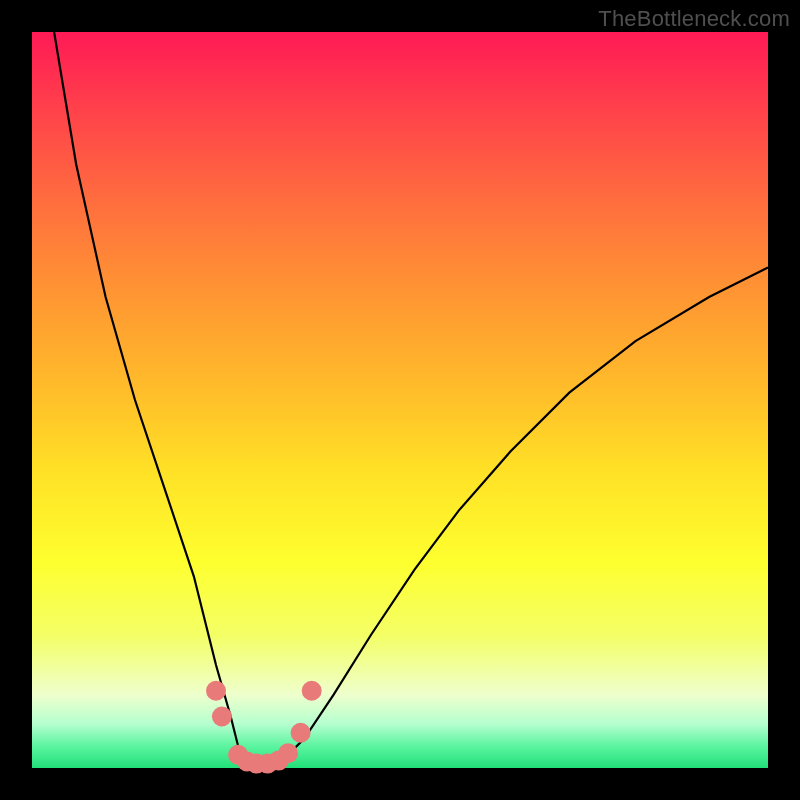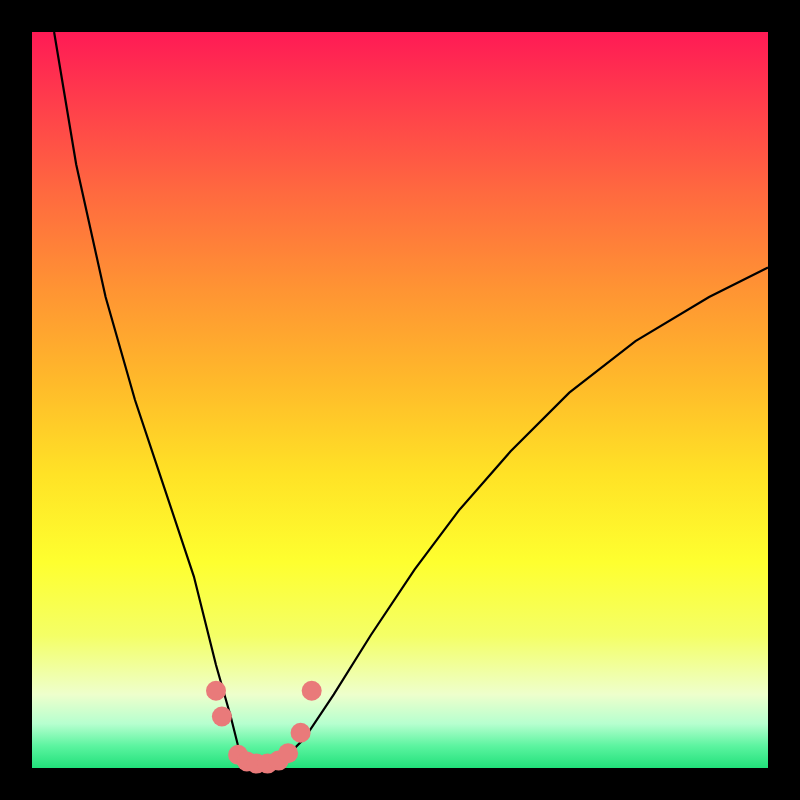--- a/index.html
+++ b/index.html
@@ -83,13 +83,14 @@
         <circle cx="214.9" cy="729.4" r="10" fill="#e97a7a"></circle>
         <circle cx="224.5" cy="731.6" r="10" fill="#e97a7a"></circle>
         <circle cx="235.5" cy="731.6" r="10" fill="#e97a7a"></circle>
         <circle cx="246.6" cy="728.6" r="10" fill="#e97a7a"></circle>
         <circle cx="256.1" cy="721.3" r="10" fill="#e97a7a"></circle>
         <circle cx="268.6" cy="700.7" r="10" fill="#e97a7a"></circle>
         <circle cx="279.7" cy="658.7" r="10" fill="#e97a7a"></circle>
       </g>
   </svg>
 
+  <div class="watermark">TheBottleneck.com</div>
 </div>
 
 </body></html>

